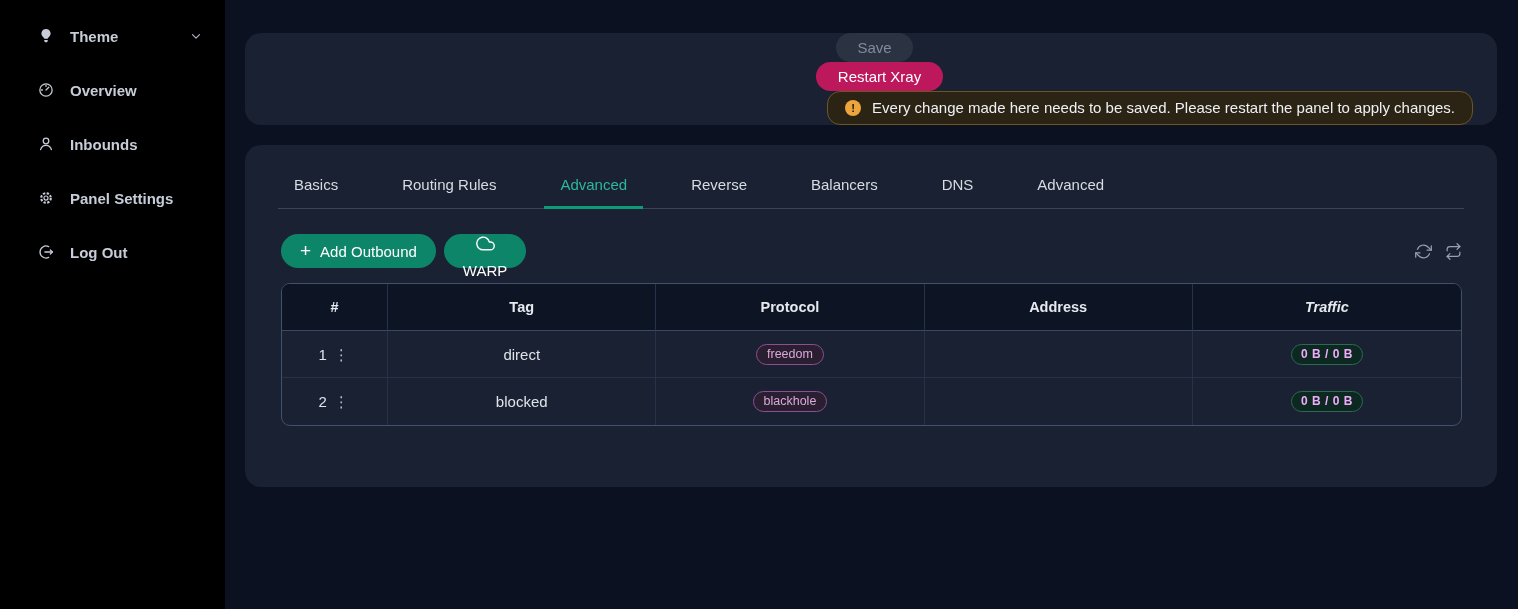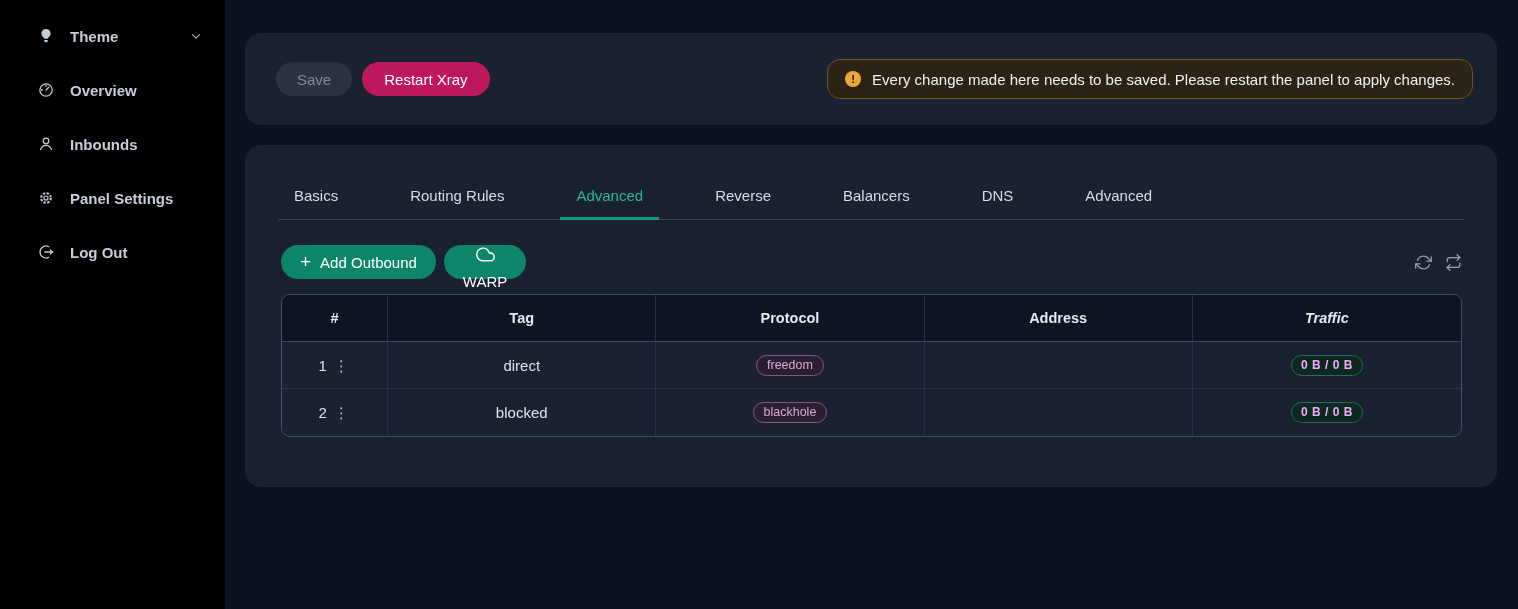--- a/index.html
+++ b/index.html
@@ -22,36 +22,36 @@
     font-size: 15px; font-weight: 700; cursor: pointer;
   }
   .side-item .s-icon { width: 18px; height: 18px; margin-right: 15px; display: flex; align-items: center; justify-content: center; flex: none; }
   .side-item .chev { margin-left: auto; display: flex; color: #aeb5c2; }
   .side-item.active { background: #077a60; color: #ffffff; }
   .side-item.active .s-icon { color: #ffffff; }
   
   .main { margin-left: 225px; padding: 33px 21px 0 20px; }
   .card { background: #192132; border-radius: 16px; }
   
-  .toolbar-card { height: 92px; display: flex; align-items: center; padding: 0 24px 0 31px; margin-bottom: 20px; }
+  .toolbar-card { height: 92px; display: flex; align-items: center; padding: 0 24px 0 31px; margin-bottom: 20px; flex-direction: column; }
   button { font-family: inherit; border: none; cursor: pointer; }
   .btn-save { height: 34px; padding: 0 21px; border-radius: 17px; background: #2b3342; color: #828b9c; font-size: 15px; }
   .btn-restart { height: 34px; padding: 0 22px; border-radius: 17px; background: #be185d; color: #fff; font-size: 15px; margin-left: 10px; }
   .alert {
     margin-left: auto; height: 40px; display: flex; align-items: center; gap: 11px;
     padding: 0 17px; background: #2b2415; border: 1px solid #6d5523;
     border-radius: 13px; color: #eef0f4; font-size: 15px;
   }
   .warn-ic {
     width: 16px; height: 16px; border-radius: 50%; background: #eda53c; color: #241c0b;
     font-size: 11.5px; font-weight: 700; display: flex; align-items: center; justify-content: center; flex: none;
   }
   
   .main-card { height: 342px; position: relative; }
-  .tabs { display: flex; gap: 40px; margin: 0 33px; padding-top: 27px; border-bottom: 1px solid #39445a; }
+  .tabs { display: flex; gap: 32px; margin: 0 33px; padding-top: 16px; border-bottom: 1px solid #39445a; }
   .tab { padding: 15px 16px; font-size: 15px; color: #d7dbe2; cursor: pointer; position: relative; white-space: nowrap; }
   .tab.active { color: #2eb79a; }
   .tab.active::after { content: ""; position: absolute; left: 0; right: 0; bottom: -1px; height: 3px; background: #0e9a77; }
   .actions { display: flex; align-items: center; margin: 25px 35px 0 36px; }
   .btn-green {
     height: 34px; border-radius: 17px; background: #0d8568; color: #fff;
     font-size: 15px; display: flex; align-items: center; gap: 9px; padding: 0 19px;
   }
   .btn-green + .btn-green { margin-left: 8px; flex-direction: column; }
   .plus-glyph { font-size: 19px; line-height: 1; margin-top: -2px; }

